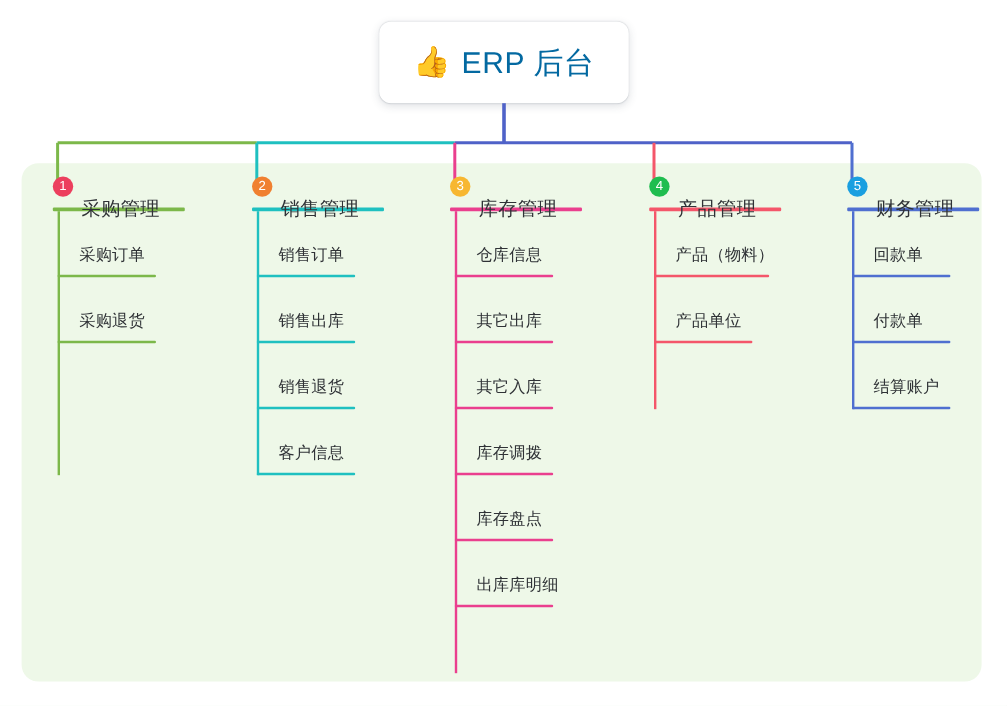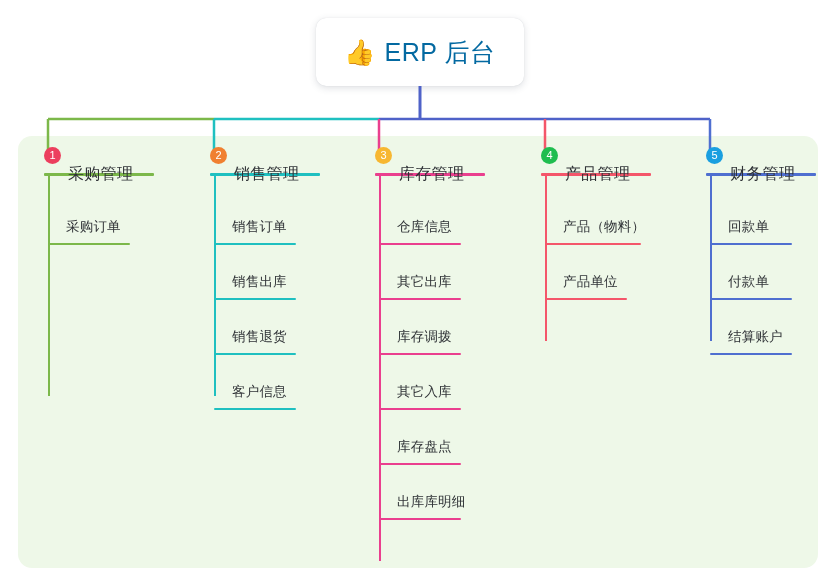--- a/index.html
+++ b/index.html
@@ -108,21 +108,21 @@
     height: 3px;
     width: 110px;
     margin-top: 5px;
     margin-left: 14px;
     border-radius: 1px;
   }
 
   .items {
     position: relative;
     margin-top: 0;
-    padding-top: 14px;
+    padding-top: 0;
   }
   
   .spine {
     position: absolute;
     left: 18px;
     top: 0;
     width: 2px;
   }
   .item {
     position: relative;
@@ -178,20 +178,24 @@
           <span class="badge" style="background: rgb(236, 63, 94);">1</span>
           <span class="col-title">采购管理</span>
         </div>
         <div class="head-rule" style="background: rgb(124, 184, 74);"></div>
         <div class="items">
           <div class="spine" style="background: rgb(124, 184, 74); height: 220px;"></div>
           <div class="item">
             <span class="item-label">采购订单</span>
             <div class="item-rule" style="background: rgb(124, 184, 74); width: 82px;"></div>
           </div>
+          <div class="item">
+            <span class="item-label">采购退货</span>
+            <div class="item-rule" style="background: rgb(124, 184, 74); width: 82px;"></div>
+          </div>
         </div>
       </div>
       <div class="column" style="left: 196px;">
         <div class="col-head">
           <span class="badge" style="background: rgb(240, 128, 48);">2</span>
           <span class="col-title">销售管理</span>
         </div>
         <div class="head-rule" style="background: rgb(31, 192, 192);"></div>
         <div class="items">
           <div class="spine" style="background: rgb(31, 192, 192); height: 220px;"></div>
@@ -223,25 +227,25 @@
           <div class="spine" style="background: rgb(234, 63, 142); height: 385px;"></div>
           <div class="item">
             <span class="item-label">仓库信息</span>
             <div class="item-rule" style="background: rgb(234, 63, 142); width: 82px;"></div>
           </div>
           <div class="item">
             <span class="item-label">其它出库</span>
             <div class="item-rule" style="background: rgb(234, 63, 142); width: 82px;"></div>
           </div>
           <div class="item">
+            <span class="item-label">其它入库</span>
+            <div class="item-rule" style="background: rgb(234, 63, 142); width: 82px;"></div>
+          </div>
+          <div class="item">
             <span class="item-label">库存调拨</span>
-            <div class="item-rule" style="background: rgb(234, 63, 142); width: 82px;"></div>
-          </div>
-          <div class="item">
-            <span class="item-label">其它入库</span>
             <div class="item-rule" style="background: rgb(234, 63, 142); width: 82px;"></div>
           </div>
           <div class="item">
             <span class="item-label">库存盘点</span>
             <div class="item-rule" style="background: rgb(234, 63, 142); width: 82px;"></div>
           </div>
           <div class="item">
             <span class="item-label">出库库明细</span>
             <div class="item-rule" style="background: rgb(234, 63, 142); width: 82px;"></div>
           </div>

